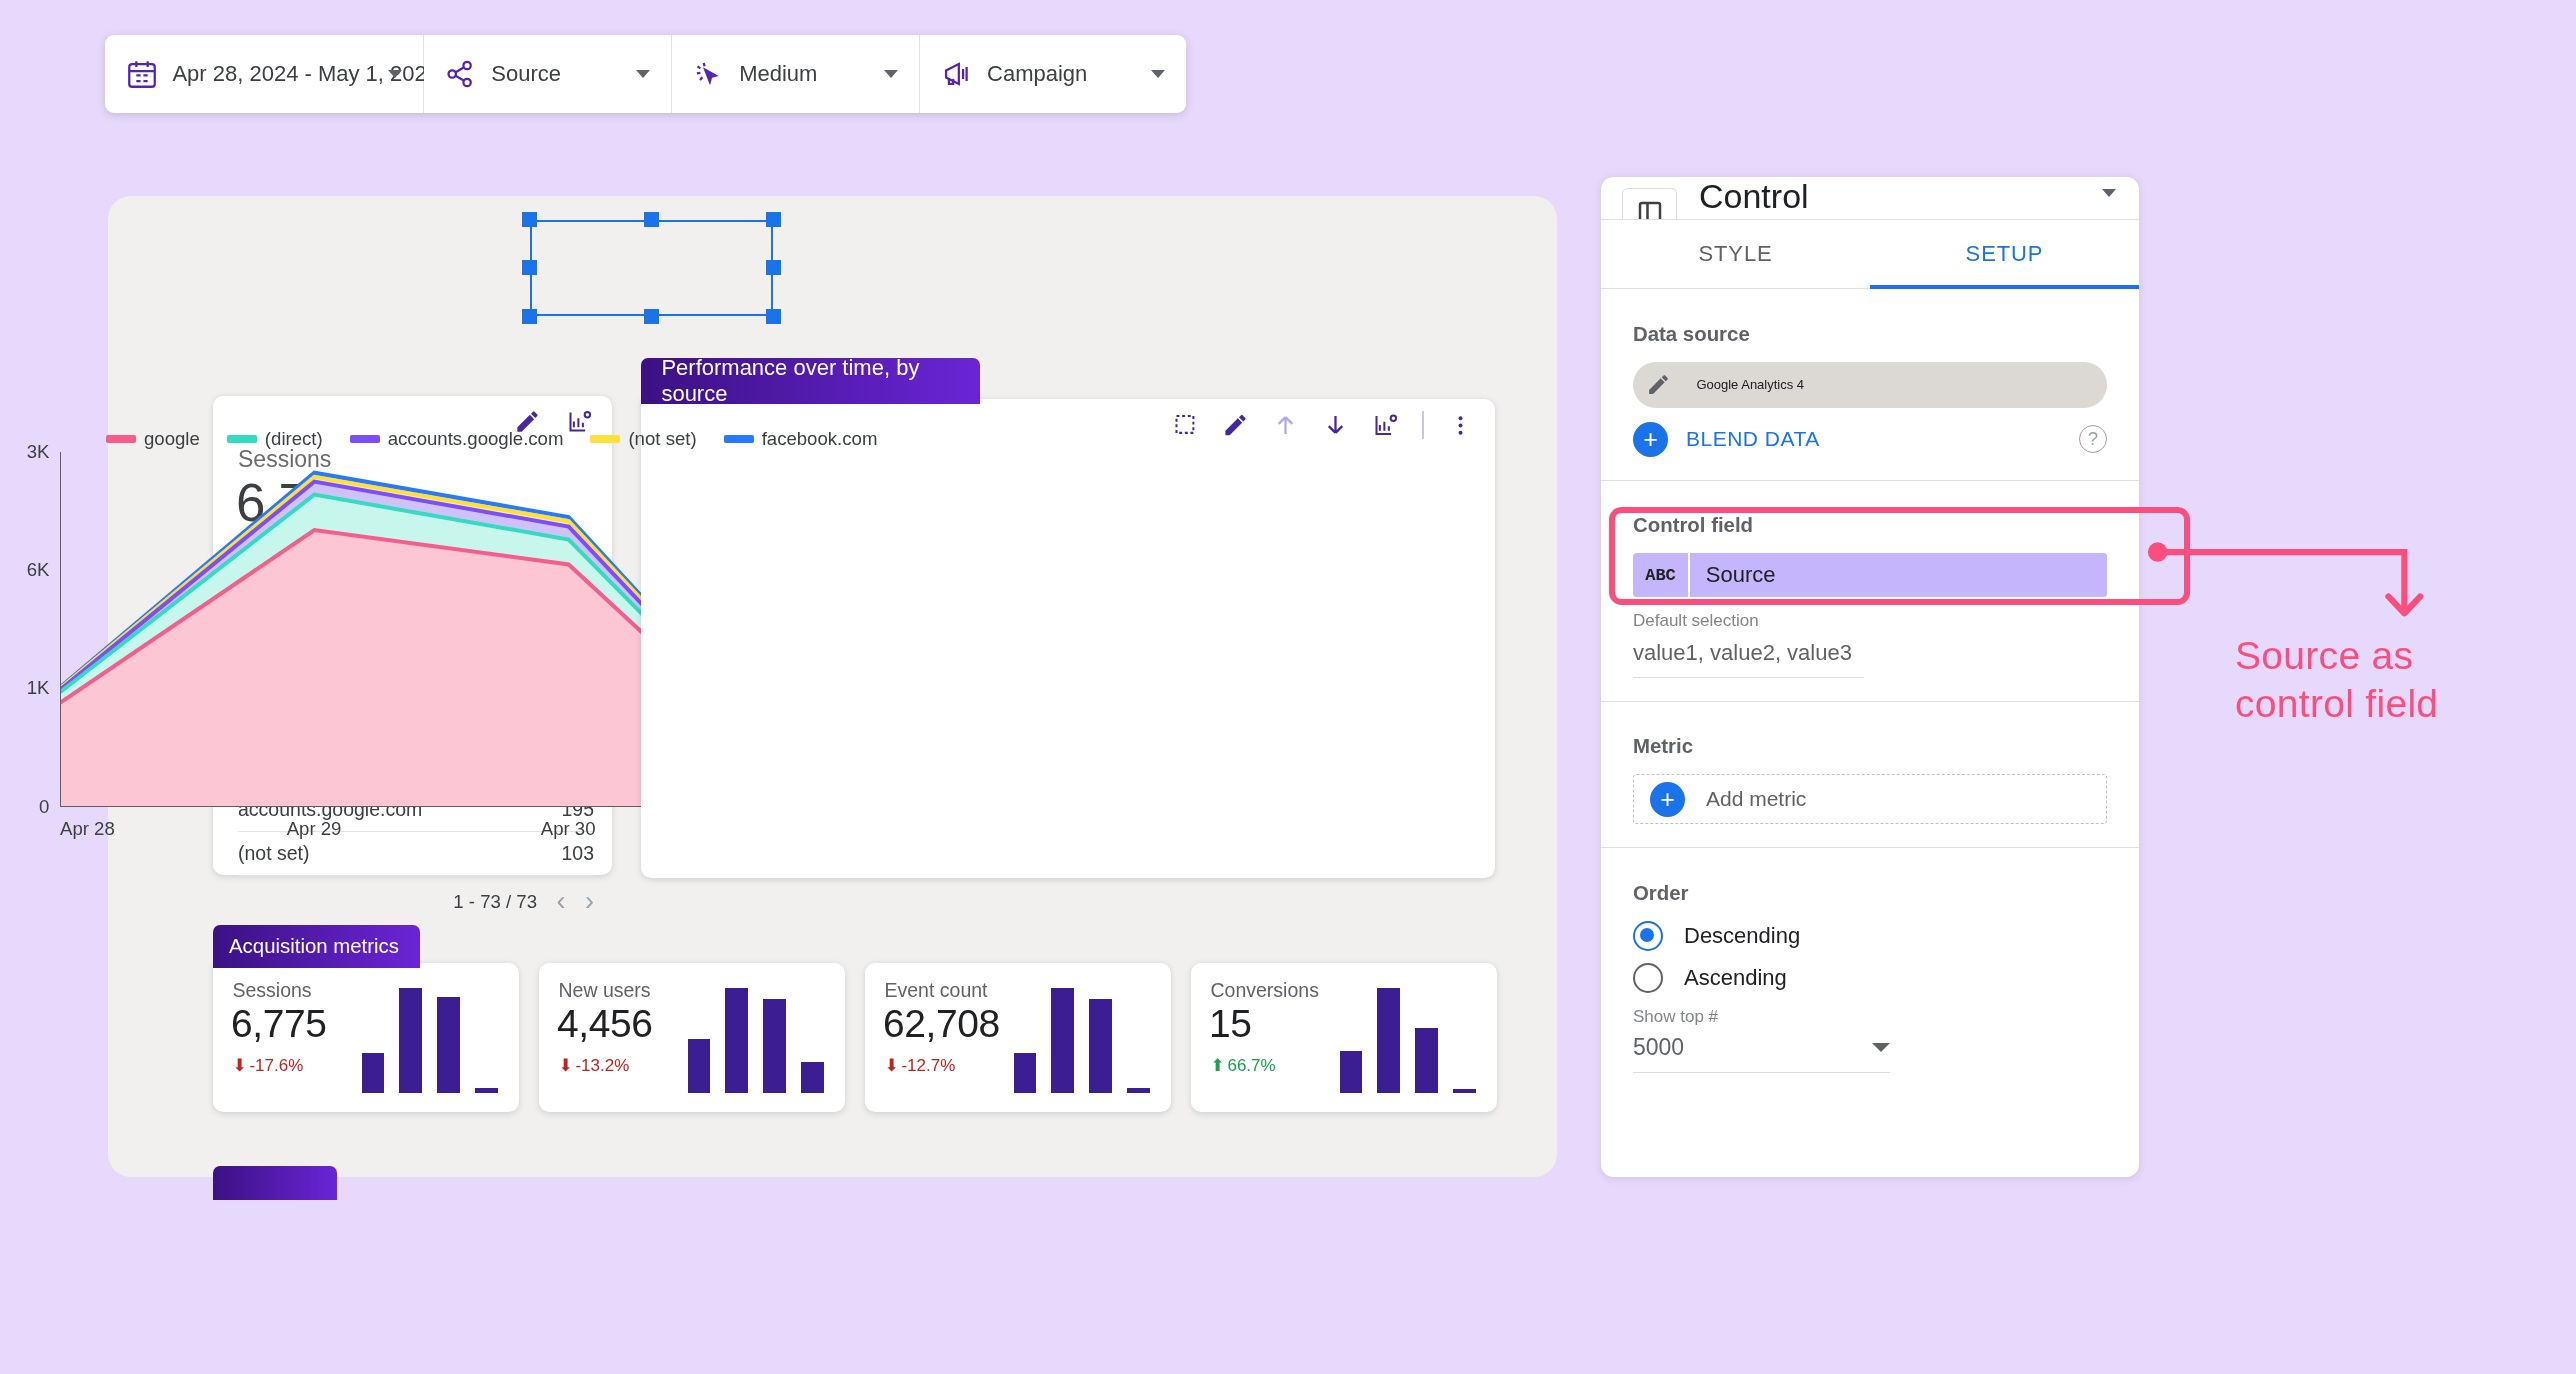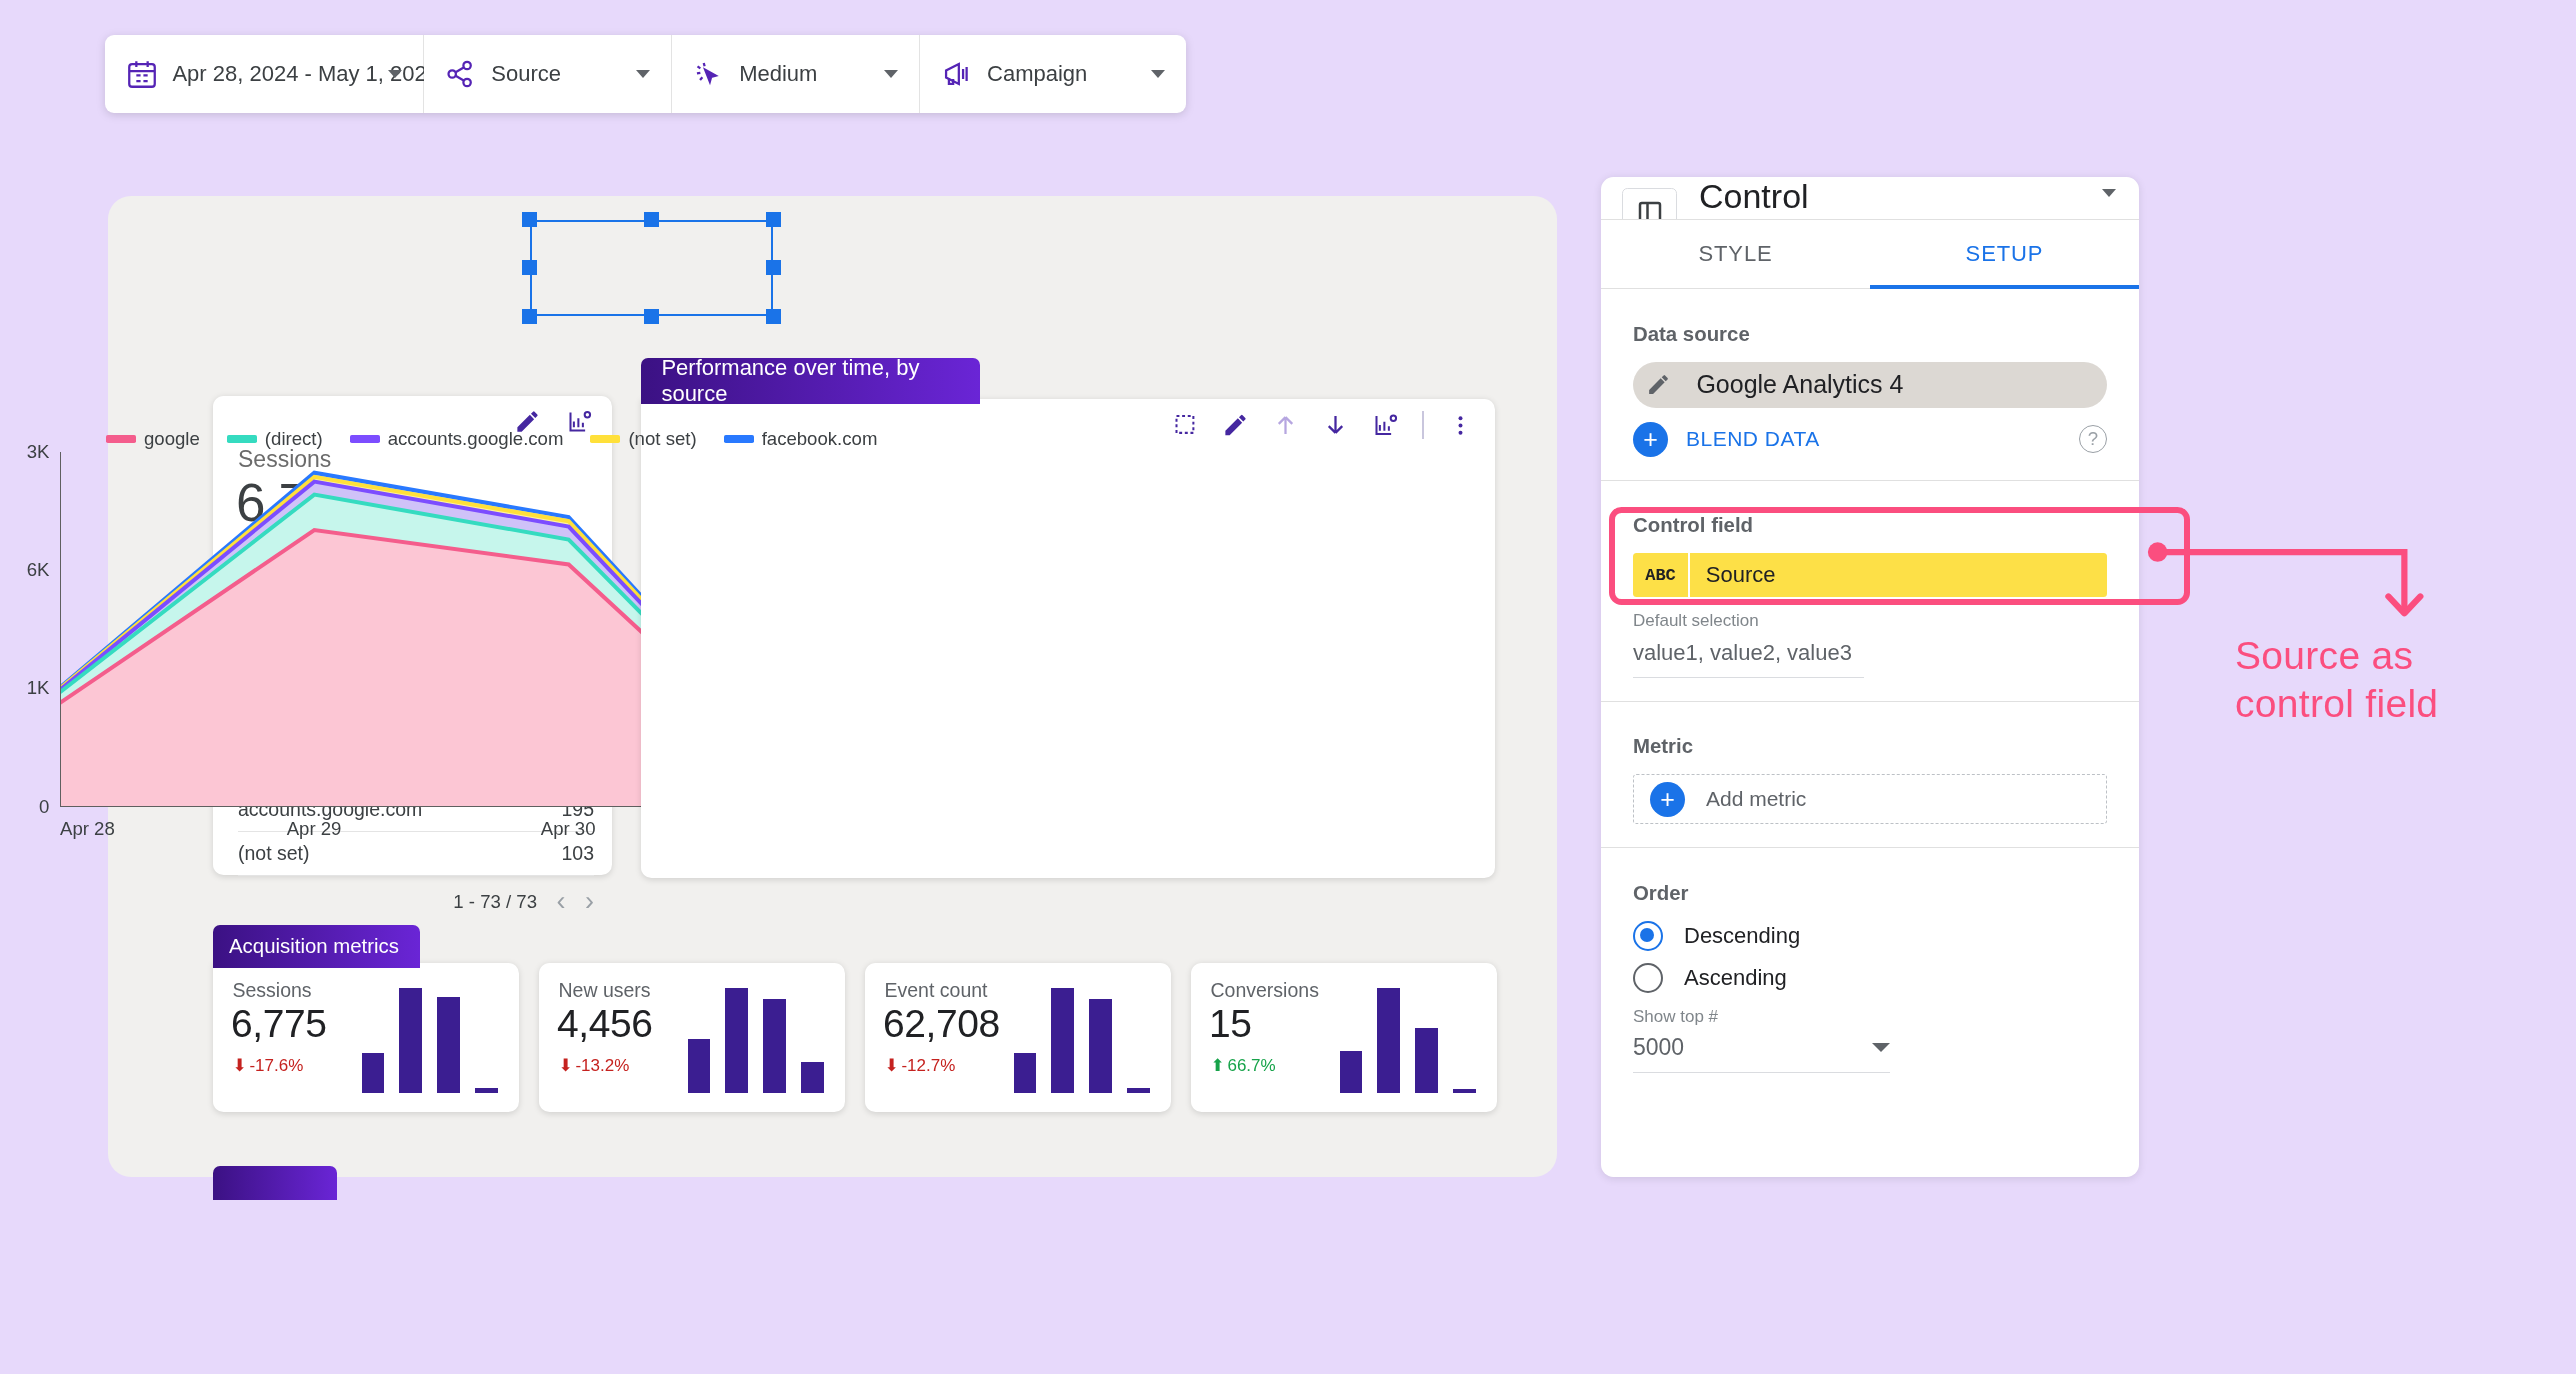--- a/index.html
+++ b/index.html
@@ -156,27 +156,27 @@
   }
   #tabs { display: flex; height: 69px; border-bottom: 0.9px solid #e0e0e0; }
   .tab { flex: 1; display: flex; align-items: center; justify-content: center; font-size: 22px; letter-spacing: 0.9px; color: #5f6368; position: relative; }
   .tab.active { color: #1a73e8; }
   .tab.active::after { content: ""; position: absolute; left: 0; right: 0; bottom: -0.9px; height: 4.4px; background: #1a73e8; }
 
   .sect { padding: 19.5px 32px 23px; border-bottom: 0.9px solid #e0e0e0; position: relative; }
   .sect-title { font-size: 20.4px; font-weight: bold; color: #5f6368; margin-bottom: 16px; margin-top: 14px; }
   .ds-row { display: flex; align-items: center; height: 46px; background: #dcd8d3; border-radius: 23px; overflow: hidden; }
   .ds-row .pen { width: 51px; display: flex; align-items: center; justify-content: center; flex: 0 0 51px; }
-  .ds-row .nm { font-size: 25px; color: #202124; padding-left: 12.4px; }
+  .ds-row .nm { font-size: 13px; color: #202124; padding-left: 12.4px; }
   .blend-row { display: flex; align-items: center; margin-top: 14px; position: relative; }
   .plus { width: 35px; height: 35px; border-radius: 50%; background: #1a73e8; color: #fff; display: flex; align-items: center; justify-content: center; font-size: 25px; line-height: 1; flex: 0 0 35px; }
   .blend-row .lbl { margin-left: 18px; font-size: 21px; color: #1a73e8; letter-spacing: 0.5px; }
   .help { position: absolute; right: 0; top: 3.5px; width: 28px; height: 28px; border-radius: 50%; border: 1.8px solid #9aa0a6; color: #9aa0a6; font-size: 18.6px; display:flex; align-items:center; justify-content:center; }
 
-  .field-chip { display: flex; align-items: center; height: 44px; background: #fde047; border-radius: 3.5px; overflow: hidden; }
+  .field-chip { display: flex; align-items: center; height: 44px; background: #c4b5fd; border-radius: 3.5px; overflow: hidden; }
   .field-chip .abc { width: 55px; flex: 0 0 55px; text-align: center; font-family: "Liberation Mono", monospace; font-size: 17px; font-weight: bold; color: #202124; }
   .field-chip .div { width: 1.8px; height: 44px; background: #fff; }
   .field-chip .nm { padding-left: 16px; font-size: 22px; color: #202124; }
 
   .small-lbl { font-size: 17px; color: #80868b; margin-top: 14px; }
   .underline-input { font-size: 22px; color: #5f6368; padding: 9px 0 10.6px; border-bottom: 0.9px solid #dadce0; width: 231px; }
 
   .dashed-add { margin-top: 3.5px; border: 1.8px dashed #bdc1c6; border-radius: 3.5px; height: 50px; display: flex; align-items: center; padding-left: 16px; gap: 21px; }
   .dashed-add .lbl { font-size: 21px; color: #5f6368; }
 

